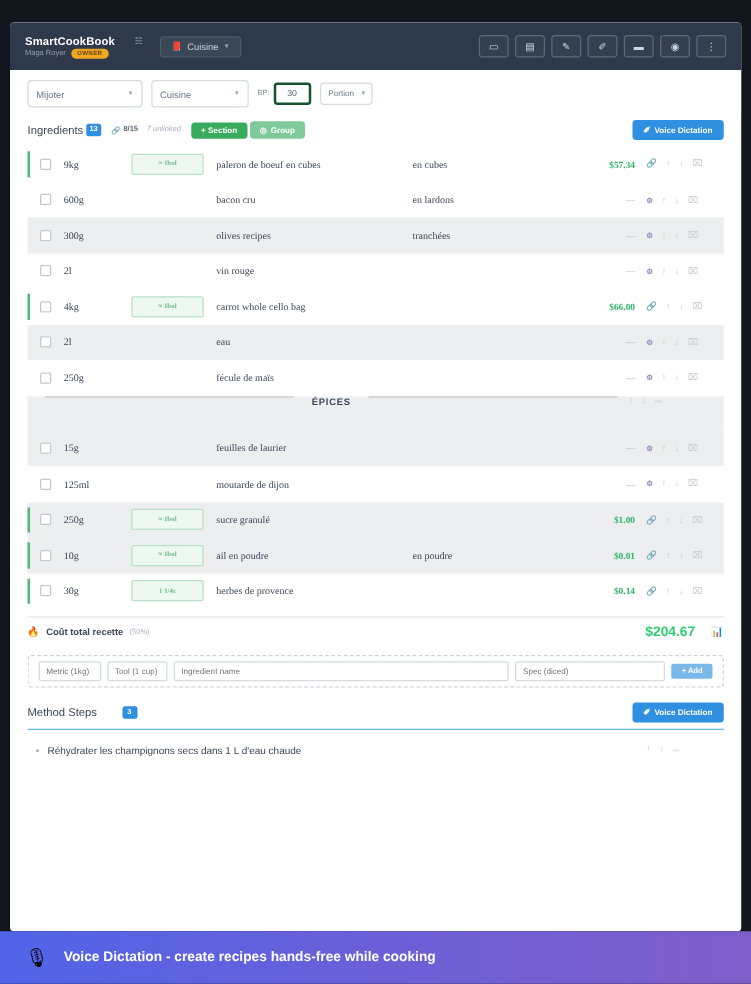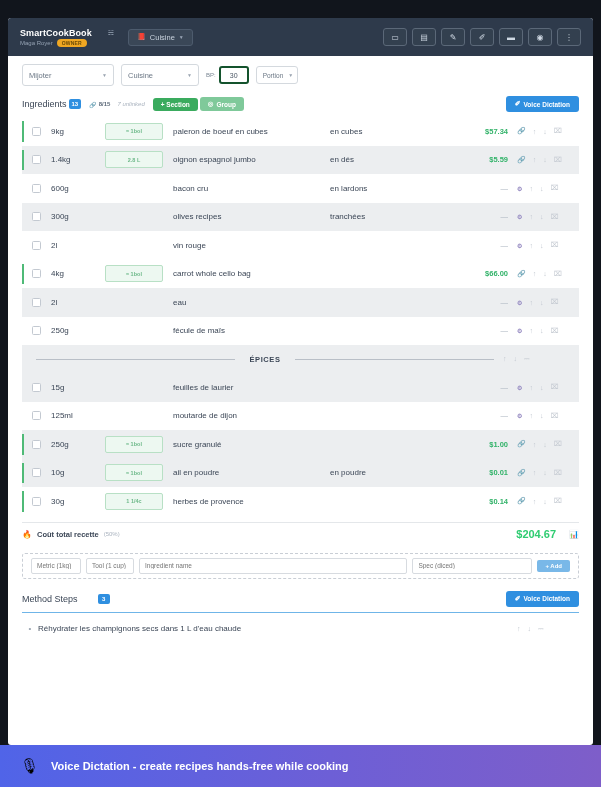--- a/index.html
+++ b/index.html
@@ -144,20 +144,21 @@
     font-family: "Liberation Sans", sans-serif;
   }
   .mic { font-size: 7px; }
   
   .rows { padding: 0 14px; }
   .row {
     height: 28.5px;
     display: flex; align-items: center;
     position: relative;
     background: #fff;
+    font-family: Liberation Serif, serif;
   }
   .row.alt { background: #eceef0; }
   .row .lbar {
     position: absolute; left: 0; top: 4px; bottom: 4px;
     width: 2px; background: #4fba77;
   }
   .cbox {
     width: 9px; height: 9px;
     border: 1px solid #c3c9d1; border-radius: 1.5px;
     background: #fff;
@@ -187,21 +188,21 @@
     font-size: 7.5px; font-weight: bold; color: #33b36a;
   }
   .iprice.none { color: #aab3bf; font-weight: normal; }
   .acts { display: flex; align-items: center; gap: 7px; margin-left: 9px; width: 62px; }
   .act { font-size: 7px; color: #c2c8d0; }
   .act.linked { color: #c8a8cf; }
   .act.unlink { color: #9a8fc4; font-weight: bold; font-size: 6px; }
   
   .divrow {
     height: 28px; background: #eceef0;
-    display: flex; align-items: center;
+    display: flex; 
     padding: 0 14px;
   }
   .dline { flex: 1 1 auto; height: 1px; background: #b9bfc7; }
   .dlabel {
     font-size: 7.5px; font-weight: bold; color: #3b4656;
     letter-spacing: .6px; padding: 0 14px;
   }
   .dacts { display: flex; gap: 7px; width: 62px; margin-left: 9px; justify-content: flex-start; }
   
   .totalrow {
@@ -348,37 +349,20 @@
         <div class="iname">paleron de boeuf en cubes</div>
         <div class="ispec">en cubes</div>
         <div class="iprice">$57.34</div>
         <div class="acts">
           <span class="act linked">🔗</span>
           <span class="act">↑</span>
           <span class="act">↓</span>
           <span class="act">⌧</span>
         </div>
       </div>
-      <div class="row alt">
-        <span class="lbar"></span>
-        <div class="cbox"></div>
-        <div class="qty">1.4kg</div>
-        <div class="conv">
-          <div class="conv-badge">2.8 L</div>
-        </div>
-        <div class="iname">oignon espagnol jumbo</div>
-        <div class="ispec">en dés</div>
-        <div class="iprice">$5.59</div>
-        <div class="acts">
-          <span class="act linked">🔗</span>
-          <span class="act">↑</span>
-          <span class="act">↓</span>
-          <span class="act">⌧</span>
-        </div>
-      </div>
       <div class="row">
         <div class="cbox"></div>
         <div class="qty">600g</div>
         <div class="conv"></div>
         <div class="iname">bacon cru</div>
         <div class="ispec">en lardons</div>
         <div class="iprice none">—</div>
         <div class="acts">
           <span class="act unlink">⚙</span>
           <span class="act">↑</span>

